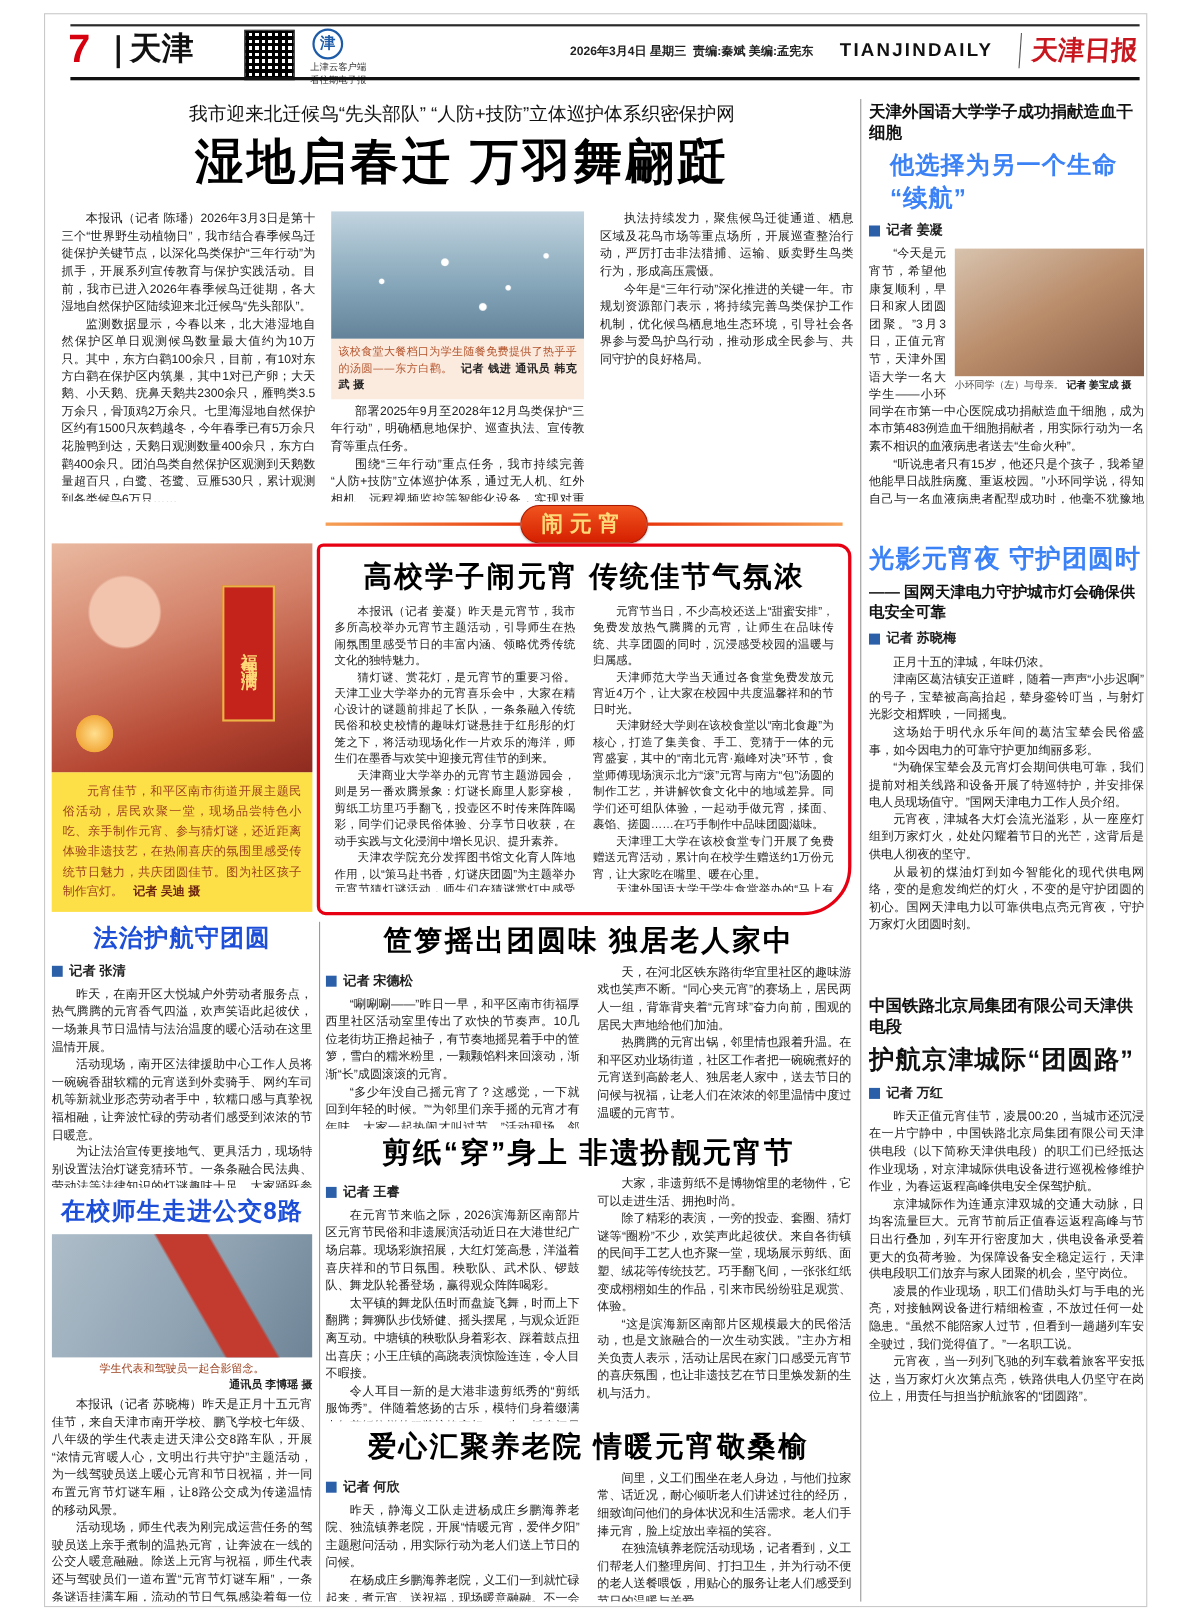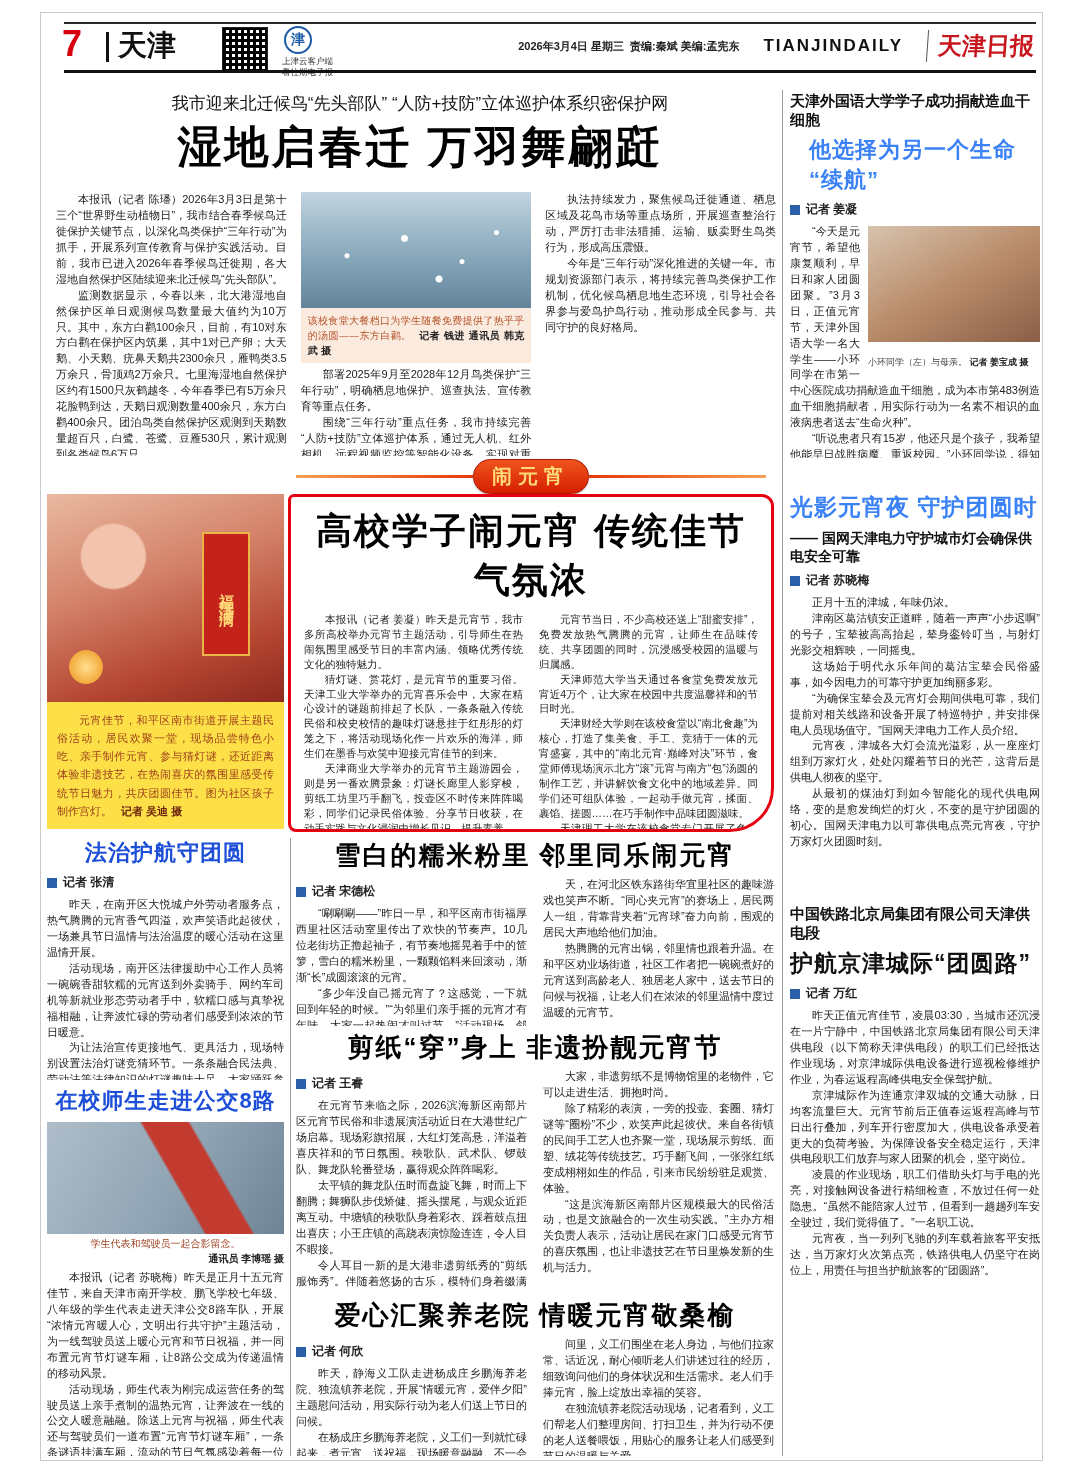--- a/index.html
+++ b/index.html
@@ -44,21 +44,21 @@
                  radial-gradient(circle at 60% 75%,#fff 0 3px,rgba(255,255,255,0) 4px),
                  linear-gradient(180deg,#c2d4df 0%,#9cb8c8 35%,#7fa0b4 65%,#64839a 100%);}
   .photo-cap{background:#fbeade;color:#b4532a;font-size:10px;line-height:1.5;padding:5px 7px;text-align:justify;}
   .photo-cap .credit{color:#222;margin-left:4px;}
   
   .donor{left:790px;top:92px;width:250px;height:366px;overflow:hidden;}
   .donor-kicker{font-size:15px;font-weight:900;color:#111;}
   .donor-headline{font-size:22px;font-weight:900;color:#3b82f6;margin-top:5px;letter-spacing:1px;margin-left:19px;}
   .donor-fig{float:right;width:172px;margin:2px 0 4px 8px;}
   .donor-photo{width:172px;height:116px;background:linear-gradient(150deg,#d8c3ae,#b98c6a 50%,#8a5f47);}
-  .donor-cap{font-size:9px;color:#444;line-height:1.4;margin-top:14px;}
+  .donor-cap{font-size:9px;color:#444;line-height:1.4;margin-top:2px;}
   
   .band{left:296px;top:460px;width:470px;height:32px;display:flex;align-items:center;}
   .band-line{flex:1;height:3px;background:linear-gradient(90deg,#f5a056,#e8380d);}
   .band-line.r{background:linear-gradient(90deg,#e8380d,#f5a056);}
   .band-pill{padding:3px 18px;background:linear-gradient(180deg,#f0541e,#d51f00);border:1px solid #a81700;
              border-radius:18px;color:#ffd978;font-weight:900;font-size:20px;letter-spacing:6px;
              font-family:"DejaVu Serif","Liberation Serif",serif;box-shadow:0 1px 2px rgba(0,0,0,.3);}
   
   .lantern-block{left:47px;top:494px;width:237px;}
   .lantern-photo{position:relative;width:100%;height:208px;
@@ -68,21 +68,21 @@
            display:flex;align-items:center;justify-content:center;}
   .fu-card span{writing-mode:vertical-rl;color:#ffd978;font-size:15px;letter-spacing:6px;
                 font-family:"DejaVu Serif","Liberation Serif",serif;font-weight:700;}
   .lantern-glow{position:absolute;left:22px;bottom:18px;width:34px;height:34px;border-radius:50%;
                 background:radial-gradient(circle,#ffdf8e,#f2a93b 70%,rgba(0,0,0,0) 72%);}
   .lantern-cap{background:#fde047;padding:9px 10px;font-size:11px;color:#9c3f1d;line-height:1.65;text-align:justify;text-indent:2em;}
   .lantern-cap .credit{color:#6d2510;margin-left:6px;}
   
   .campus-box{left:288px;top:494px;width:486px;height:338px;border:3px solid #e60012;
               border-radius:6px 12px 44px 8px;box-sizing:border-box;padding:8px 13px;overflow:hidden;background:#fff;}
-  .campus-headline{text-align:center;font-size:36px;font-weight:900;letter-spacing:2px;color:#000;margin:2px 0 7px;}
+  .campus-headline{text-align:center;font-size:26px;font-weight:900;letter-spacing:2px;color:#000;margin:2px 0 7px;}
   .campus-cols{display:flex;gap:16px;overflow:hidden;height:262px;}
   .campus-col{flex:1;overflow:hidden;font-size:10.5px;line-height:1.42;text-align:justify;color:#222;}
   
   .light{left:790px;top:492px;width:250px;height:400px;overflow:hidden;}
   .light-headline{font-size:23px;font-weight:900;color:#3b82f6;letter-spacing:1px;}
   .light-sub{font-size:14px;font-weight:900;color:#111;margin-top:7px;}
   .railway{left:790px;top:905px;width:250px;height:552px;overflow:hidden;}
   .rail-kicker{font-size:15px;font-weight:900;color:#111;}
   .rail-headline{font-size:23px;font-weight:700;color:#111;margin-top:5px;letter-spacing:1px;}
   
@@ -234,21 +234,21 @@
       <span>记者 张清</span>
     </div>
     <div class="body-txt">
         <p class="para">昨天，在南开区大悦城户外劳动者服务点，热气腾腾的元宵香气四溢，欢声笑语此起彼伏，一场兼具节日温情与法治温度的暖心活动在这里温情开展。</p>
         <p class="para">活动现场，南开区法律援助中心工作人员将一碗碗香甜软糯的元宵送到外卖骑手、网约车司机等新就业形态劳动者手中，软糯口感与真挚祝福相融，让奔波忙碌的劳动者们感受到浓浓的节日暖意。</p>
         <p class="para">为让法治宣传更接地气、更具活力，现场特别设置法治灯谜竞猜环节。一条条融合民法典、劳动法等法律知识的灯谜趣味十足，大家踊跃参与，在轻松愉快的氛围中学习法律知识、增强法治观念。</p>
       </div>
   </div>
 
   <div class="abs mid-art" style="top:838px;height:188px;">
-    <div class="mid-headline">雪白的糯米粉里 邻里同乐闹元宵</div>
+    <div class="mid-headline">笸箩摇出团圆味 独居老人家中</div>
     <div class="two-col body-txt">
       <div>
         <div class="byline">
           <span class="byline-sq"></span>
           <span>记者 宋德松</span>
         </div>
         <div>
             <p class="para">“唰唰唰——”昨日一早，和平区南市街福厚西里社区活动室里传出了欢快的节奏声。10几位老街坊正撸起袖子，有节奏地摇晃着手中的笸箩，雪白的糯米粉里，一颗颗馅料来回滚动，渐渐“长”成圆滚滚的元宵。</p>
             <p class="para">“多少年没自己摇元宵了？这感觉，一下就回到年轻的时候。”“为邻里们亲手摇的元宵才有年味，大家一起热闹才叫过节。”活动现场，邻里们边摇边唠，笑声不断。</p>
           </div>
@@ -314,19 +314,19 @@
   </div>
 
   <div class="abs railway">
     <div class="rail-kicker">中国铁路北京局集团有限公司天津供电段</div>
     <div class="rail-headline">护航京津城际“团圆路”</div>
     <div class="byline">
       <span class="byline-sq"></span>
       <span>记者 万红</span>
     </div>
     <div class="body-txt">
-        <p class="para">昨天正值元宵佳节，凌晨03:30，当城市还沉浸在一片宁静中，中国铁路北京局集团有限公司天津供电段（以下简称天津供电段）的职工们已经抵达作业现场，对京津城际供电设备进行巡视检修维护作业，为春运返程高峰供电安全保驾护航。</p>
+        <p class="para">昨天正值元宵佳节，凌晨00:20，当城市还沉浸在一片宁静中，中国铁路北京局集团有限公司天津供电段（以下简称天津供电段）的职工们已经抵达作业现场，对京津城际供电设备进行巡视检修维护作业，为春运返程高峰供电安全保驾护航。</p>
         <p class="para">京津城际作为连通京津双城的交通大动脉，日均客流量巨大。元宵节前后正值春运返程高峰与节日出行叠加，列车开行密度加大，供电设备承受着更大的负荷考验。为保障设备安全稳定运行，天津供电段职工们放弃与家人团聚的机会，坚守岗位。</p>
         <p class="para">凌晨的作业现场，职工们借助头灯与手电的光亮，对接触网设备进行精细检查，不放过任何一处隐患。“虽然不能陪家人过节，但看到一趟趟列车安全驶过，我们觉得值了。”一名职工说。</p>
         <p class="para">元宵夜，当一列列飞驰的列车载着旅客平安抵达，当万家灯火次第点亮，铁路供电人仍坚守在岗位上，用责任与担当护航旅客的“团圆路”。</p>
       </div>
   </div>
 </div>
 
 </body></html>

